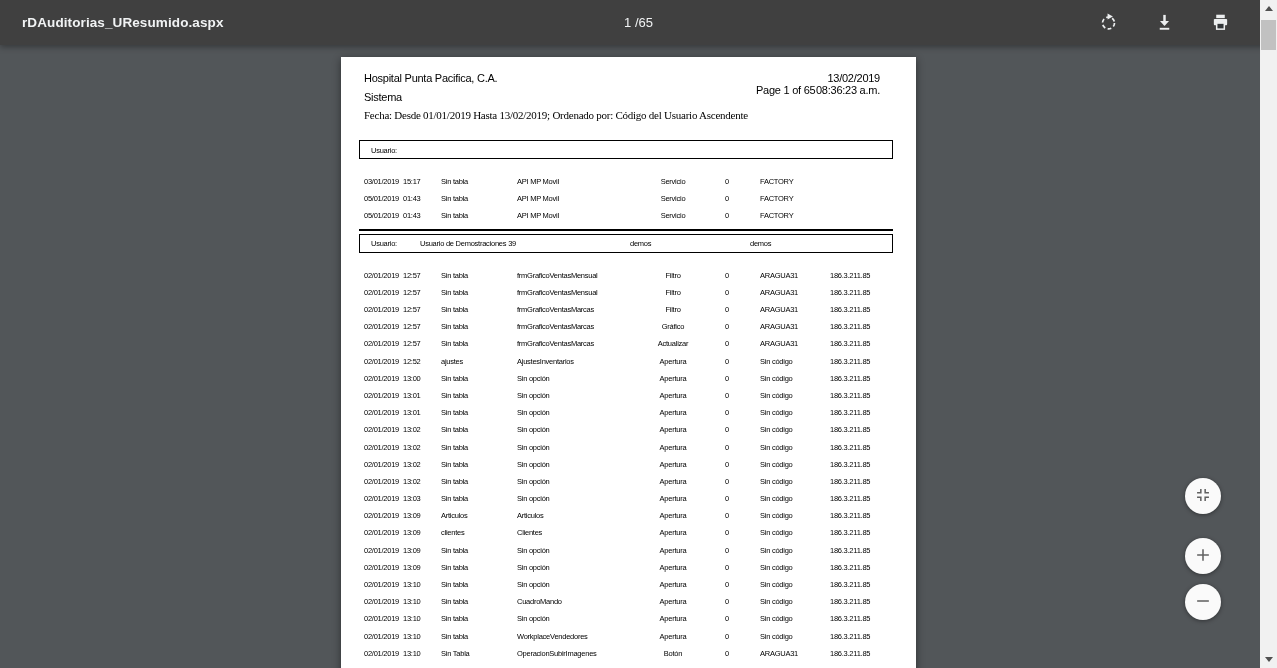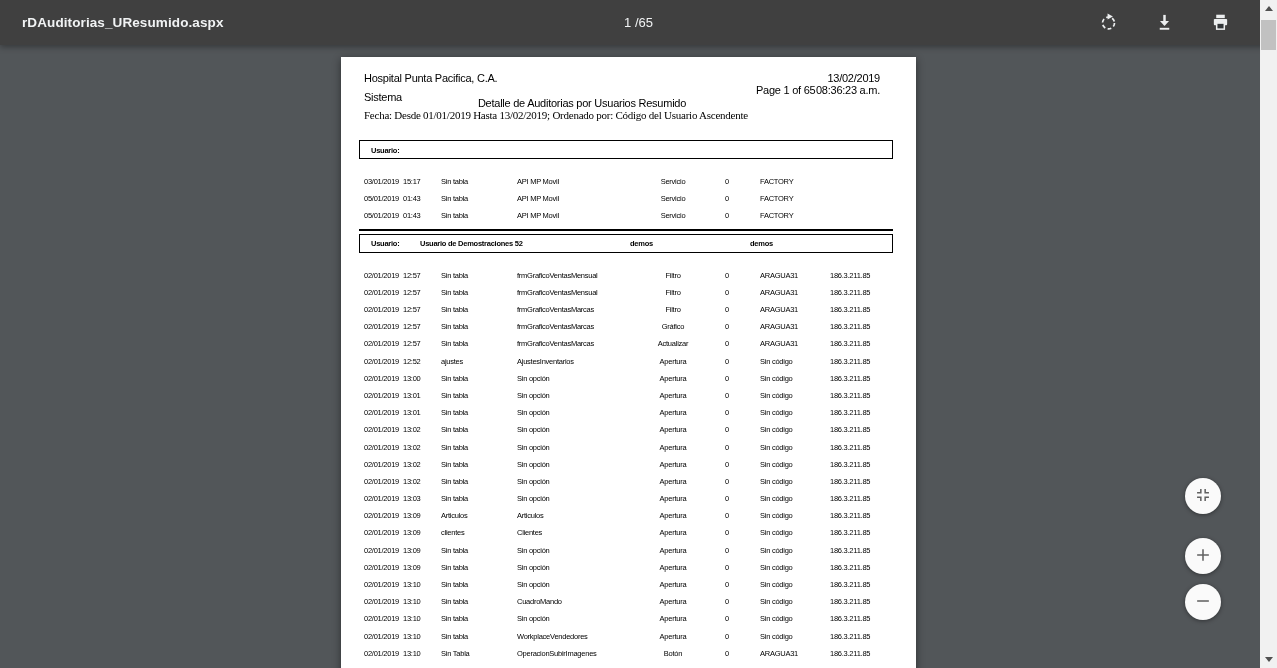--- a/index.html
+++ b/index.html
@@ -47,21 +47,21 @@
   .pad6 { padding-left:6px; }
   .pad4 { padding-left:4px; }
   .row { height:17.2px; align-items:center; }
 
   .group-box {
     position:relative; margin-left:-5px; width:534px; height:19px;
     border:1.5px solid #000; margin-top:3px;
   }
   .group-box.first { margin-top:6px; }
   .gtxt { position:absolute; top:50%; transform:translateY(-50%);
-          font-size:7.5px; font-weight:bold; letter-spacing:-0.25px; white-space:nowrap; }
+          font-size:7.5px; font-weight:normal; letter-spacing:-0.25px; white-space:nowrap; }
   .g-label { left:11px; }
   .g-name  { left:60px; }
   .g-accion{ left:270px; }
   .g-codigo{ left:390px; }
   .rows { margin-top:14px; }
   .group-separator { margin-top:4px; margin-left:-5px; width:534px; height:0;
                      border-top:2px solid #000; }
 
   
   .fab { position:absolute; left:1185px; width:36px; height:36px; border-radius:50%;
@@ -118,21 +118,20 @@
     </button>
   </div>
 </div>
 
 <div class="page">
   <div class="doc-text pos rh-company">Hospital Punta Pacifica, C.A.</div>
   <div class="doc-text pos rh-date">13/02/2019</div>
   <div class="doc-text pos rh-system">Sistema</div>
   <div class="doc-text pos rh-pageof">Page 1 of 65</div>
   <div class="doc-text pos rh-time">08:36:23 a.m.</div>
-  <div class="doc-text pos rh-title">Detalle de Auditorias por Usuarios Resumido</div>
   <div class="doc-text pos rh-sub">Fecha: Desde 01/01/2019  Hasta 13/02/2019; Ordenado por: Código del Usuario Ascendente</div>
 
   <div class="audit-table">
     <div id="groups">
         <div class="group-box first">
           <span class="gtxt g-label">Usuario:</span>
           <span class="gtxt g-name"></span>
           <span class="gtxt g-accion"></span>
           <span class="gtxt g-codigo"></span>
         </div>
@@ -164,21 +163,21 @@
             <div class="cell ca-left">API MP Movil</div>
             <div class="cell ca-center">Servicio</div>
             <div class="cell ca-center">0</div>
             <div class="cell ca-left pad6">FACTORY</div>
             <div class="cell ca-left pad4"></div>
           </div>
         </div>
         <div class="group-separator"></div>
         <div class="group-box">
           <span class="gtxt g-label">Usuario:</span>
-          <span class="gtxt g-name">Usuario de Demostraciones 52</span>
+          <span class="gtxt g-name">Usuario de Demostraciones 39</span>
           <span class="gtxt g-accion">demos</span>
           <span class="gtxt g-codigo">demos</span>
         </div>
         <div class="rows">
           <div class="grid-row row">
             <div class="cell ca-left">02/01/2019</div>
             <div class="cell ca-left">12:57</div>
             <div class="cell ca-left">Sin tabla</div>
             <div class="cell ca-left">frmGraficoVentasMensual</div>
             <div class="cell ca-center">Filtro</div>

